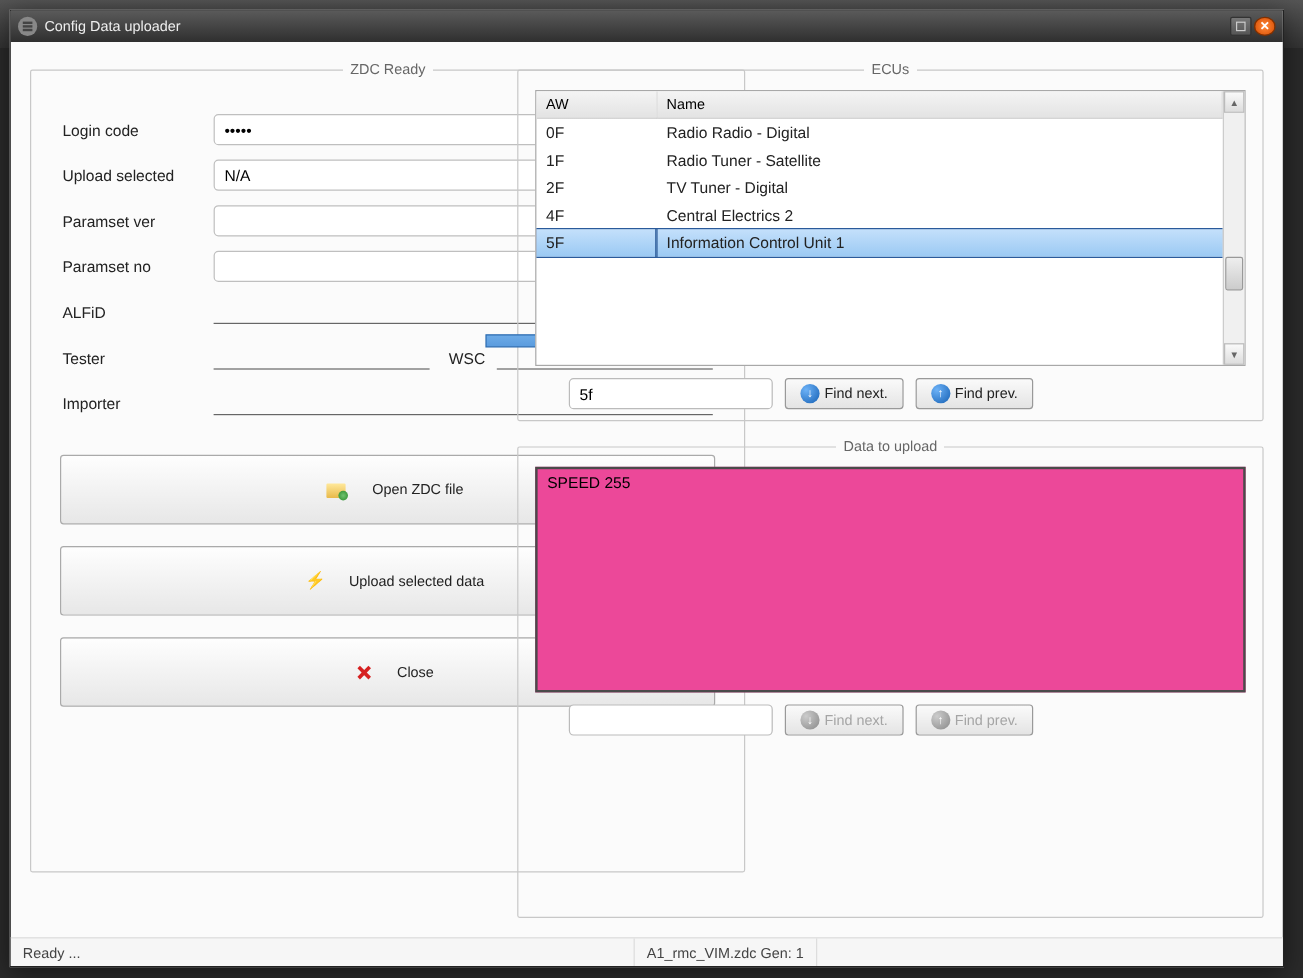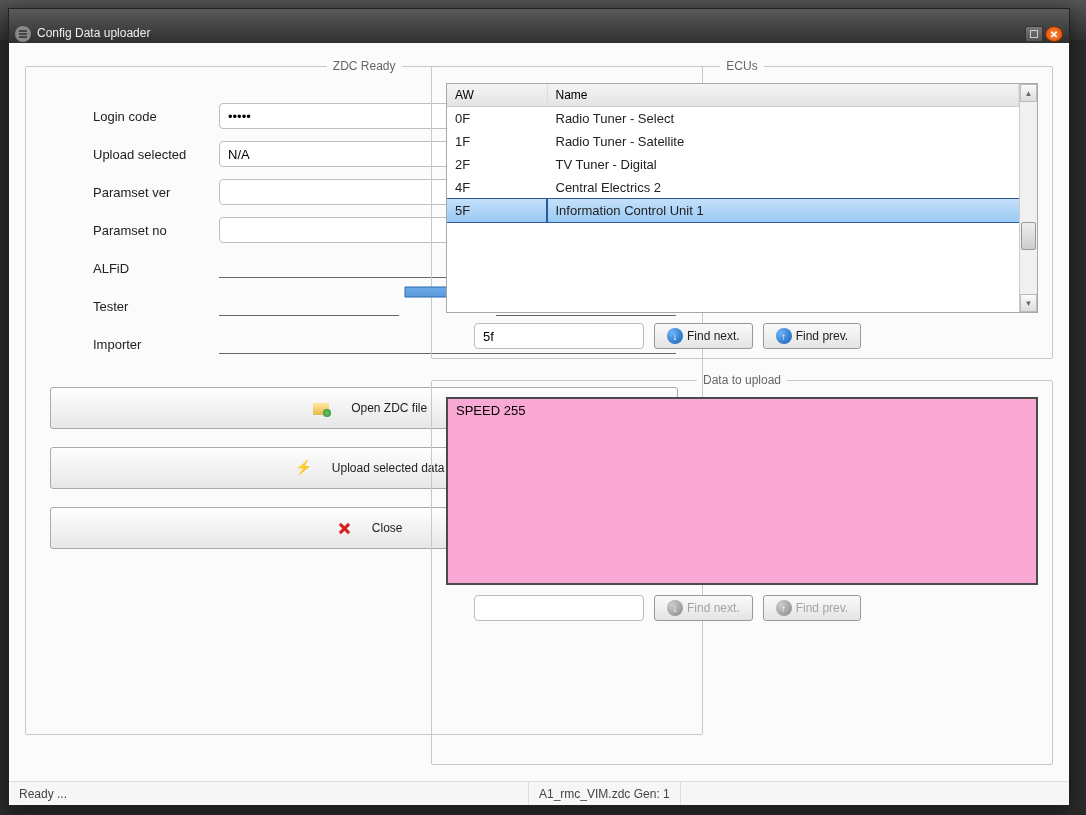--- a/index.html
+++ b/index.html
@@ -1,47 +1,47 @@
 <!DOCTYPE html>
 <html><head>
 <meta charset="utf-8">
 <style>
   * { box-sizing: border-box; margin: 0; padding: 0; font-family: Arial, sans-serif; font-size: 12px; }
   body { background: #2a2a2a; width: 1086px; height: 815px; overflow: hidden; position: relative; }
   
   .bg-blur { position: absolute; top: 0; left: 0; right: 0; height: 40px; background: linear-gradient(#555,#333); color:#888; padding-left:150px; display:flex; align-items:center; }
   
   .window { position: absolute; top: 8px; left: 8px; width: 1062px; height: 798px; background: #fbfbfb; border: 1px solid #222; box-shadow: 0 4px 20px rgba(0,0,0,.5); display:flex; flex-direction:column; }
-  .titlebar { height: 26px; background: linear-gradient(#5a5a5a,#2f2f2f); color: #eee; display: flex; padding: 17px 6px; }
+  .titlebar { height: 26px; background: linear-gradient(#5a5a5a,#2f2f2f); color: #eee; display: flex; align-items: center; padding: 4px 6px; }
   .titlebar .menu-icon { width:16px; height:16px; background:#888; border-radius:50%; display:flex; align-items:center; justify-content:center; margin-right:6px; }
   .titlebar .menu-icon div { width:8px; height:2px; background:#444; box-shadow:0 -3px 0 #444, 0 3px 0 #444; }
   .titlebar .title { flex:1; font-size:12px; color:#eee; }
   .titlebar .win-btns { display:flex; gap:2px; }
   .titlebar .btn-min { width:18px; height:16px; background:linear-gradient(#777,#555); border:1px solid #333; border-radius:2px; display:flex; align-items:center; justify-content:center; }
   .titlebar .btn-min div { width:8px; height:8px; border:1px solid #ccc; }
   .titlebar .btn-close { width:18px; height:16px; background:radial-gradient(circle,#ff8a3a,#d64a00); border:1px solid #803000; border-radius:50%; display:flex; align-items:center; justify-content:center; color:#fff; font-size:10px; font-weight:bold; }
   
   .content { flex:1; padding: 16px; display:flex; gap:14px; position:relative; }
   
   fieldset { border:1px solid #c8c8c8; border-radius:2px; padding:10px 14px 20px 14px; }
   legend { color:#666; font-size:12px; padding:0 6px; text-align:center; }
   
   .left-panel { width: 392px; }
   .zdc-info { height: 676px; display:flex; flex-direction:column; }
   .form-rows { padding: 14px 12px 0 12px; }
   .row { display:flex; align-items:center; min-height:38px; gap:6px; }
-  .row label { width: 120px; color:#222; font-size:13px;margin-left:41px; }
+  .row label { width: 120px; color:#222; font-size:13px; }
   .row input[type=text], .row input[type=password] { flex:1; height:26px; border:1px solid #bfbfbf; border-radius:4px; padding:0 8px; background:#fff; font-size:13px; }
   .row .short { flex:0 0 60px; min-width:60px; }
   .row .checklabel { display:flex; align-items:center; gap:4px; color:#333; font-size:13px; }
   .row input[type=checkbox] { width:14px; height:14px; }
   .underline { border:none !important; border-bottom:1px solid #666 !important; border-radius:0 !important; background:transparent !important; height:20px !important; padding:0 2px !important; }
   
   .btn-stack { margin-top:24px; padding:0 10px; display:flex; flex-direction:column; gap:18px; }
-  .big-btn { height:42px; background:linear-gradient(#fefefe,#e7e7e7); border:1px solid #aaa; border-radius:3px; display:flex; align-items:center; justify-content:center; gap:22px; color:#222; font-size:13px; cursor:pointer;padding-left:12px; }
+  .big-btn { height:58px; background:linear-gradient(#fefefe,#e7e7e7); border:1px solid #aaa; border-radius:3px; display:flex; align-items:center; justify-content:center; gap:22px; color:#222; font-size:13px; cursor:pointer;padding-left:12px; }
   
   .right-panel { flex:1; display:flex; flex-direction:column; gap:14px; }
   .ecus { height: 300px; padding-bottom:8px; }
   .table-wrap { border:1px solid #a8a8a8; height:230px; position:relative; background:#fff; display:flex; }
   .table-body { flex:1; overflow:hidden; }
   table { width:100%; border-collapse:collapse; }
   th { background:linear-gradient(#f4f4f4,#e3e3e3); text-align:left; padding:4px 8px; font-weight:normal; border-right:1px solid #ddd; border-bottom:1px solid #ccc; font-size:12px; }
   td { padding:4px 8px; font-size:13px; color:#222; border-right:1px solid transparent; }
   tr.selected td { background:linear-gradient(#c4e0fb,#9ac9f3); outline:1px solid #2a5a9a; }
   .scrollbar { width:18px; background:#f0f0f0; border-left:1px solid #ccc; position:relative; display:flex; flex-direction:column; }
@@ -51,21 +51,21 @@
   
   .find-row { display:flex; align-items:center; gap:10px; padding:10px 18px 0 28px; }
   .find-row input { width:170px; height:26px; border:1px solid #bbb; border-radius:4px; padding:0 8px; font-size:13px; }
   .small-btn { height:26px; padding:0 12px; background:linear-gradient(#fafafa,#e4e4e4); border:1px solid #999; border-radius:3px; display:flex; align-items:center; gap:4px; color:#222; font-size:12px; cursor:pointer; }
   .small-btn.disabled { color:#a5a5a5; cursor:default; }
   .circle-icon { width:16px; height:16px; border-radius:50%; display:flex; align-items:center; justify-content:center; font-size:10px; color:#fff; }
   .ci-blue { background:radial-gradient(circle at 30% 30%,#6db2f7,#1560b4); }
   .ci-gray { background:radial-gradient(circle at 30% 30%,#ccc,#888); }
   
   .data-upload { flex:1; }
-  .listbox { border:2px solid #4a4a4a; height:188px; background:#f9a8d4; overflow:auto; }
+  .listbox { border:2px solid #4a4a4a; height:188px; background:#ec4899; overflow:auto; }
   .listbox .item { padding:4px 8px; font-size:13px; }
   
   .arrow { position:absolute; left:394px; top:232px; width:68px; height:34px; pointer-events:none; }
 
   .statusbar { height:24px; background:#f6f6f6; border-top:1px solid #ddd; display:flex; align-items:center; font-size:12px; color:#444; }
   .statusbar .cell { padding:0 10px; border-right:1px solid #ddd; height:100%; display:flex; align-items:center; }
   .statusbar .cell:first-child { flex:0 0 520px; }
   
   
   .ico-folder { width:16px; height:14px; position:relative; }
@@ -175,21 +175,21 @@
             <table>
               <thead>
                 <tr>
                   <th style="width:100px">AW</th>
                   <th>Name</th>
                 </tr>
               </thead>
               <tbody id="ecu-rows">
                   <tr>
                     <td>0F</td>
-                    <td>Radio Tuner - Select</td>
+                    <td>Radio Radio - Digital</td>
                   </tr>
                   <tr>
                     <td>1F</td>
                     <td>Radio Tuner - Satellite</td>
                   </tr>
                   <tr>
                     <td>2F</td>
                     <td>TV Tuner - Digital</td>
                   </tr>
                   <tr>

